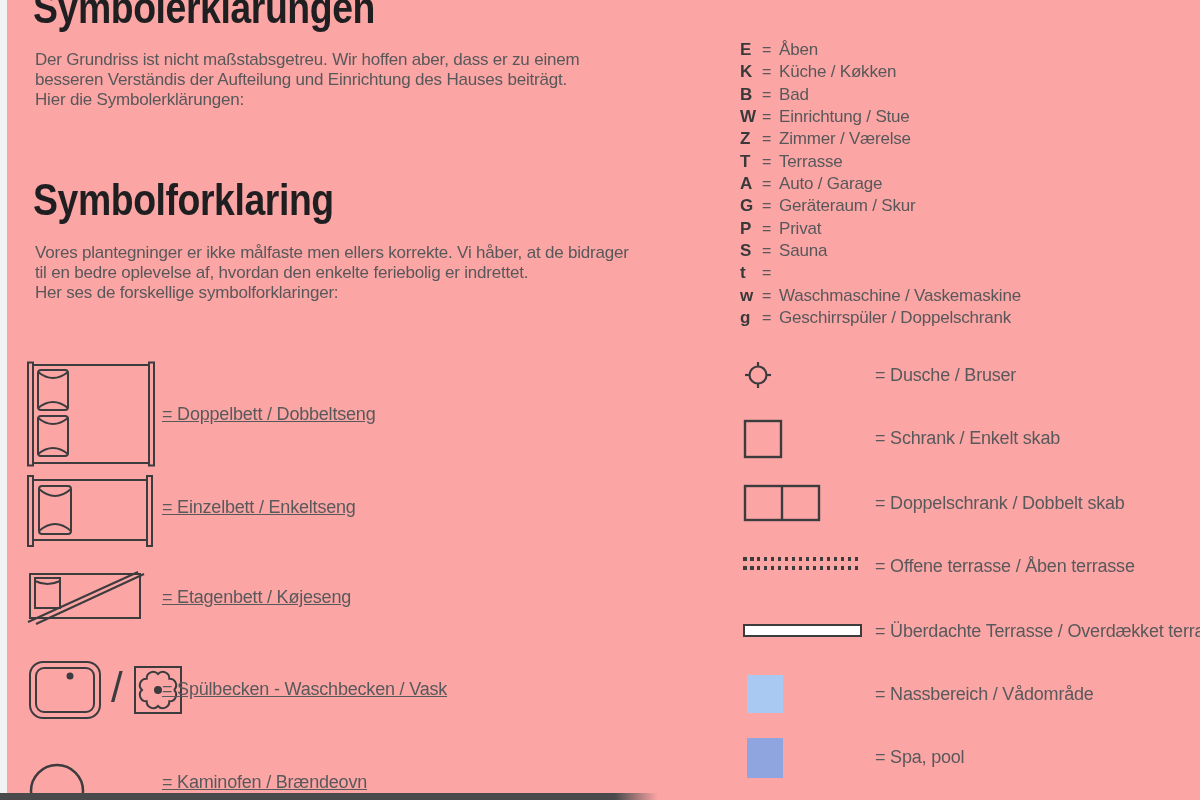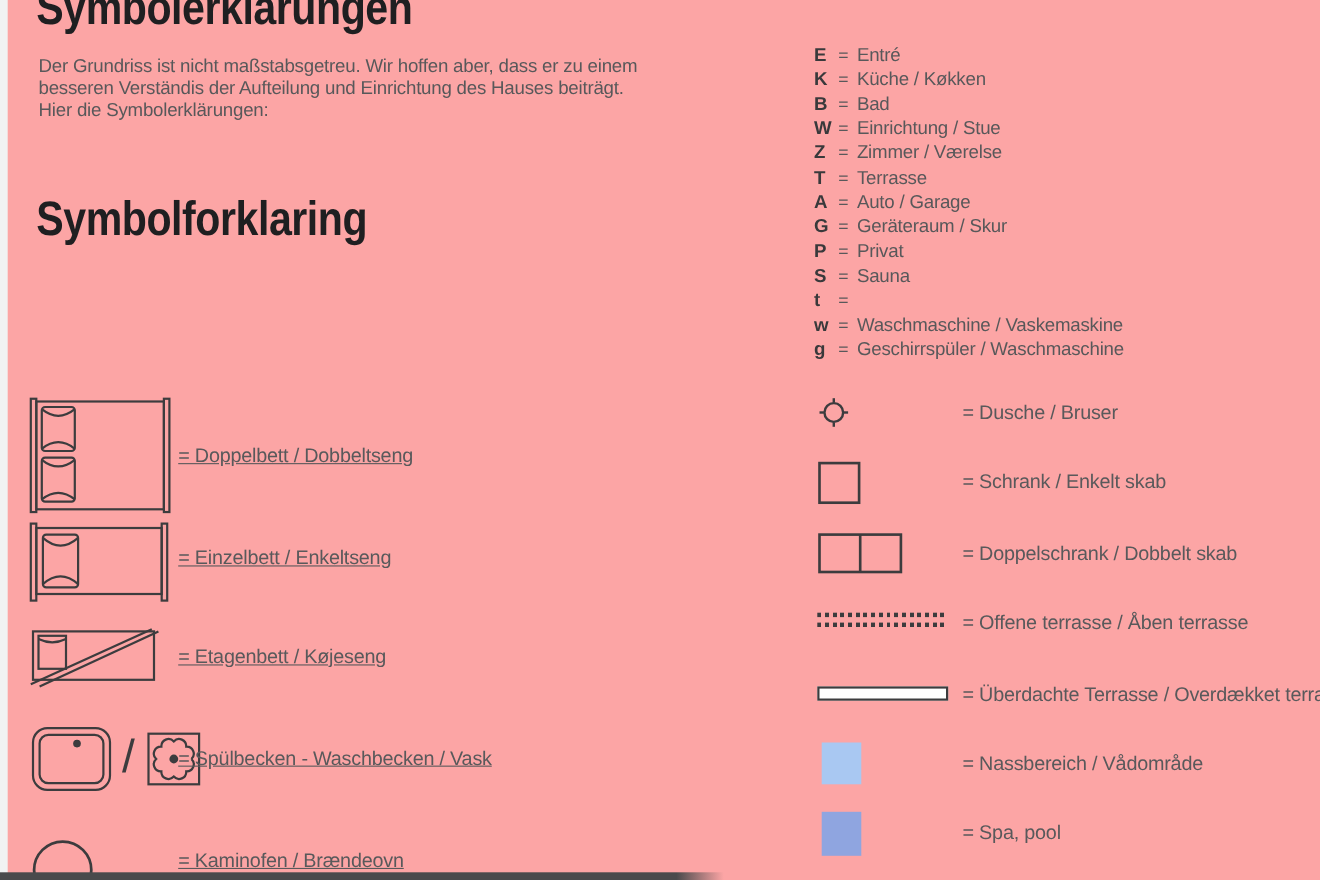--- a/index.html
+++ b/index.html
@@ -51,27 +51,30 @@
 <div class="stage">
 
   <div class="edge-left"></div>
 
   <div class="h-title h-de">Symbolerklärungen</div>
   <div class="para p-de">Der Grundriss ist nicht maßstabsgetreu. Wir hoffen aber, dass er zu einem
 besseren Verständis der Aufteilung und Einrichtung des Hauses beiträgt.
 Hier die Symbolerklärungen:</div>
 
   <div class="h-title h-da">Symbolforklaring</div>
+  <div class="para p-da">Vores plantegninger er ikke målfaste men ellers korrekte. Vi håber, at de bidrager
+til en bedre oplevelse af, hvordan den enkelte feriebolig er indrettet.
+Her ses de forskellige symbolforklaringer:</div>
 
   <div class="room-codes">
 
       <div class="rc-row">
         <span class="rc-code">E</span>
         <span class="rc-eq">=</span>
-        <span class="rc-label">Entré</span>
+        <span class="rc-label">Åben</span>
       </div>
 
       <div class="rc-row">
         <span class="rc-code">K</span>
         <span class="rc-eq">=</span>
         <span class="rc-label">Küche / Køkken</span>
       </div>
 
       <div class="rc-row">
         <span class="rc-code">B</span>
@@ -128,21 +131,21 @@
 
       <div class="rc-row">
         <span class="rc-code">w</span>
         <span class="rc-eq">=</span>
         <span class="rc-label">Waschmaschine / Vaskemaskine</span>
       </div>
 
       <div class="rc-row">
         <span class="rc-code">g</span>
         <span class="rc-eq">=</span>
-        <span class="rc-label">Geschirrspüler / Waschmaschine</span>
+        <span class="rc-label">Geschirrspüler / Doppelschrank</span>
       </div>
 
   </div>
 
   <div class="sym" style="left:26px;top:362px;">
     <svg width="130" height="104" viewBox="0 0 130 104" fill="none" stroke="#3c3c3e" stroke-width="2">
       <rect x="2" y="0.5" width="5" height="103"></rect>
       <rect x="123" y="0.5" width="5" height="103"></rect>
       <rect x="7" y="3" width="116" height="98"></rect>
       <rect x="12" y="8" width="30" height="40" rx="3"></rect>

